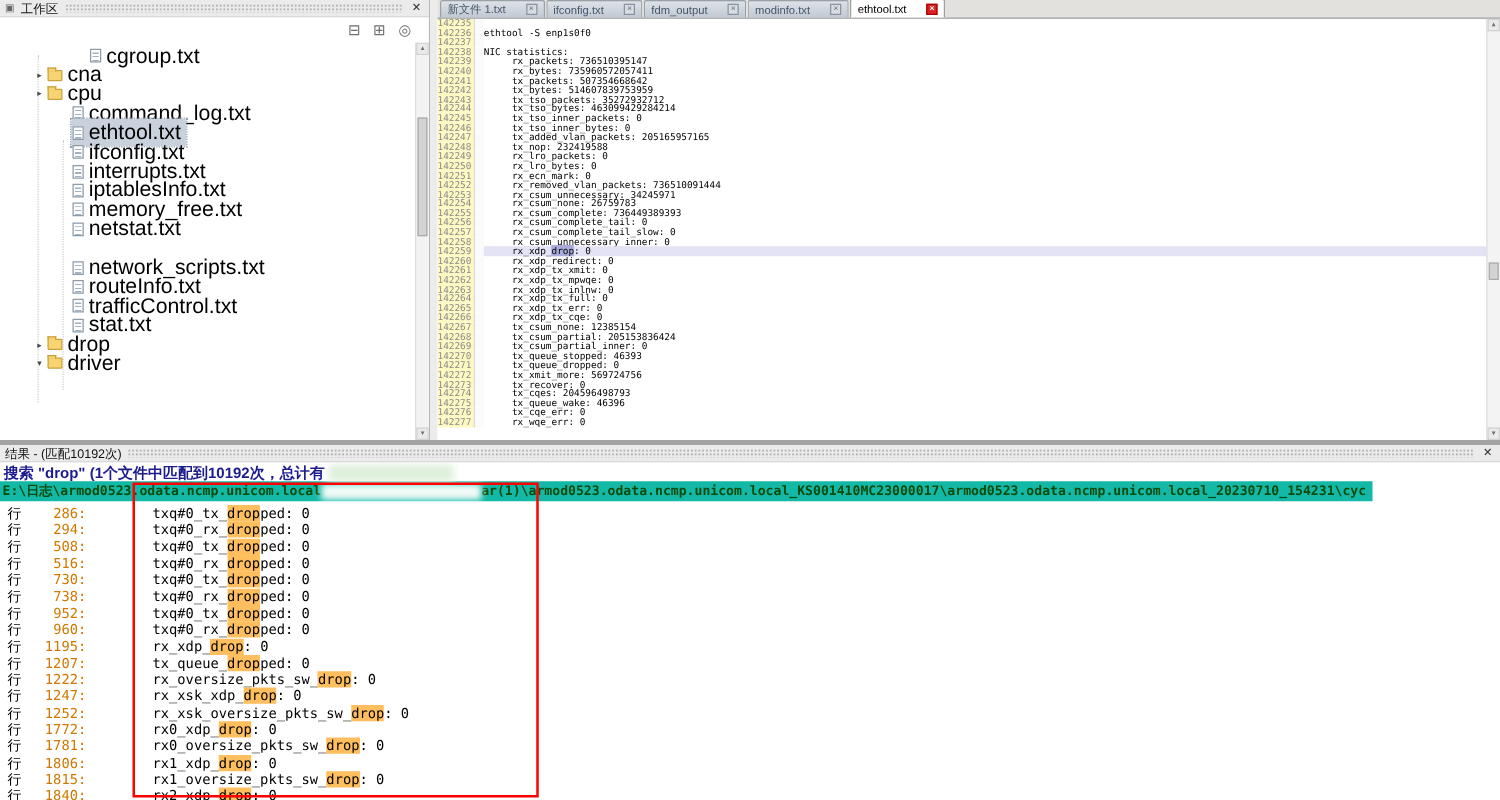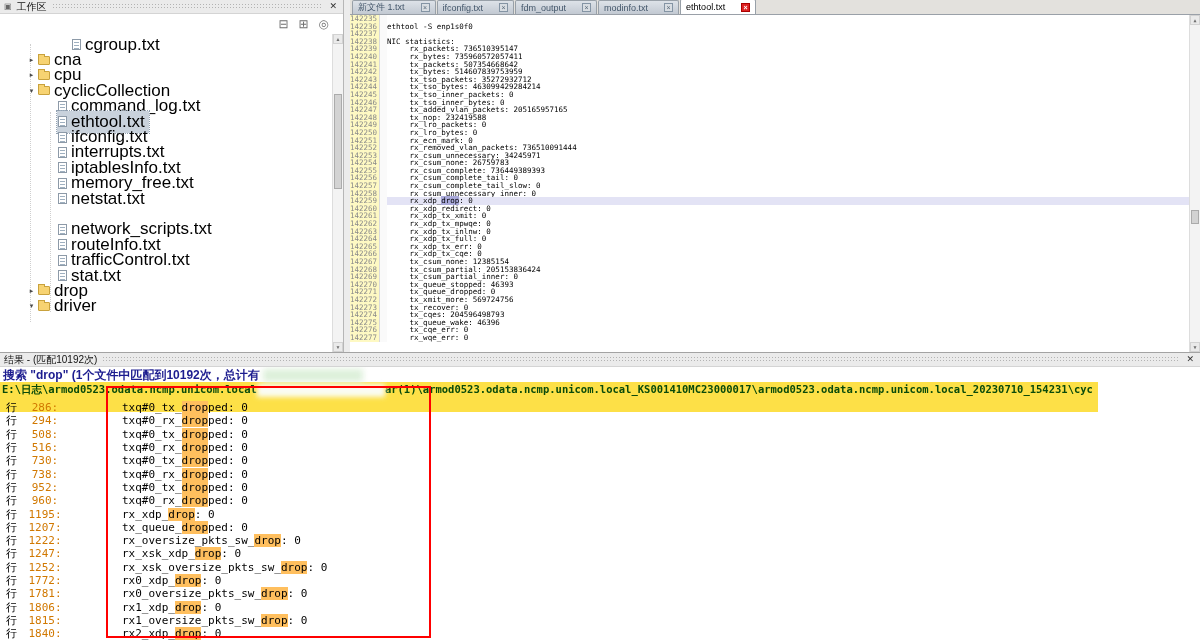--- a/index.html
+++ b/index.html
@@ -56,31 +56,31 @@
   .editor-body{flex:1;position:relative;overflow:hidden;font-family:"DejaVu Sans Mono",monospace;font-size:7.5px;line-height:7.6px}
   .code{position:absolute;left:0;right:11px;top:0;bottom:0;overflow:hidden}
   .crow{display:flex;height:7.6px}
   .ln{width:30px;flex:none;text-align:right;color:#8a8a8a;background:#fef9c3;border-right:1px solid #d9d9d9;padding-right:2px}
   .cmargin{width:7px;flex:none;background:#fafafa}
   .ct{white-space:pre;flex:1;color:#000}
   .crow.cur .ct{background:#e3e3f5}
   .mm{background:#a9a9da}
 
   
-  .bottom-panel{height:288px;width:1200px;background:#fff;border-top:1px solid #a3a3a3;display:flex;flex-direction:column}
+  .bottom-panel{height:288px;width:1200px;background:#fff;border-top:4px solid #a3a3a3;display:flex;flex-direction:column}
   .results-body{flex:1;position:relative;overflow:hidden;background:#fff}
   .summary-line{display:flex;align-items:center;height:15px;padding:1px 0 0 3px;font-size:12px;font-weight:bold;color:#1c1c8f;white-space:nowrap}
   .summary-redaction{display:inline-block;width:100px;height:13px;margin-left:3px;background:#ddf0da;filter:blur(3px)}
   .path-wrap{height:16px;white-space:nowrap}
-  .path-line{display:inline-block;font-family:"DejaVu Sans Mono",monospace;font-size:10.5px;font-weight:bold;color:#0a4a0a;background:#fde047;padding:1px 5px 1px 2px;white-space:nowrap;height:30px}
+  .path-line{display:inline-block;font-family:"DejaVu Sans Mono",monospace;font-size:10.5px;font-weight:bold;color:#0a4a0a;background:#14b8a6;padding:1px 5px 1px 2px;white-space:nowrap;height:16px}
   .path-redaction{display:inline-block;vertical-align:middle;width:128px;height:13px;background:#fafdfa;opacity:.96;filter:blur(2.5px)}
   .result-rows{font-family:"DejaVu Sans Mono",monospace;font-size:11px;color:#000;padding-top:3px}
   .rrow{display:flex;align-items:center;height:13.3px;white-space:pre}
   .rlabel{width:15px;margin-left:6px;flex:none;font-family:"Liberation Sans",sans-serif;font-size:11px}
-  .rnum{width:48px;flex:none;text-align:center;color:#d17800}
+  .rnum{width:48px;flex:none;text-align:right;color:#d17800}
   .rtext{padding-left:53px}
   .hl{background:#ffbf5e}
 
   
   .annotation-rect{position:absolute;left:106px;top:386px;width:325px;height:252px;border:2px solid #ff0000;z-index:40;pointer-events:none}
   .editor-redaction{position:absolute;left:190px;top:311px;width:84px;height:23px;background:#ffffff;opacity:.95;filter:blur(2px);z-index:30}
 </style>
 </head>
 <body>
 
@@ -114,27 +114,20 @@
             <span class="titem">
               <span class="ticon folder"></span>
               <span class="tlabel">cna</span>
             </span>
           </div>
           <div class="tree-row lvl1">
             <span class="arrow">▸</span>
             <span class="titem">
               <span class="ticon folder"></span>
               <span class="tlabel">cpu</span>
-            </span>
-          </div>
-          <div class="tree-row lvl1">
-            <span class="arrow">▾</span>
-            <span class="titem">
-              <span class="ticon folder"></span>
-              <span class="tlabel">cyclicCollection</span>
             </span>
           </div>
           <div class="tree-row lvl2">
             <span class="arrow"></span>
             <span class="titem">
               <span class="ticon file"></span>
               <span class="tlabel">command_log.txt</span>
             </span>
           </div>
           <div class="tree-row lvl2">

